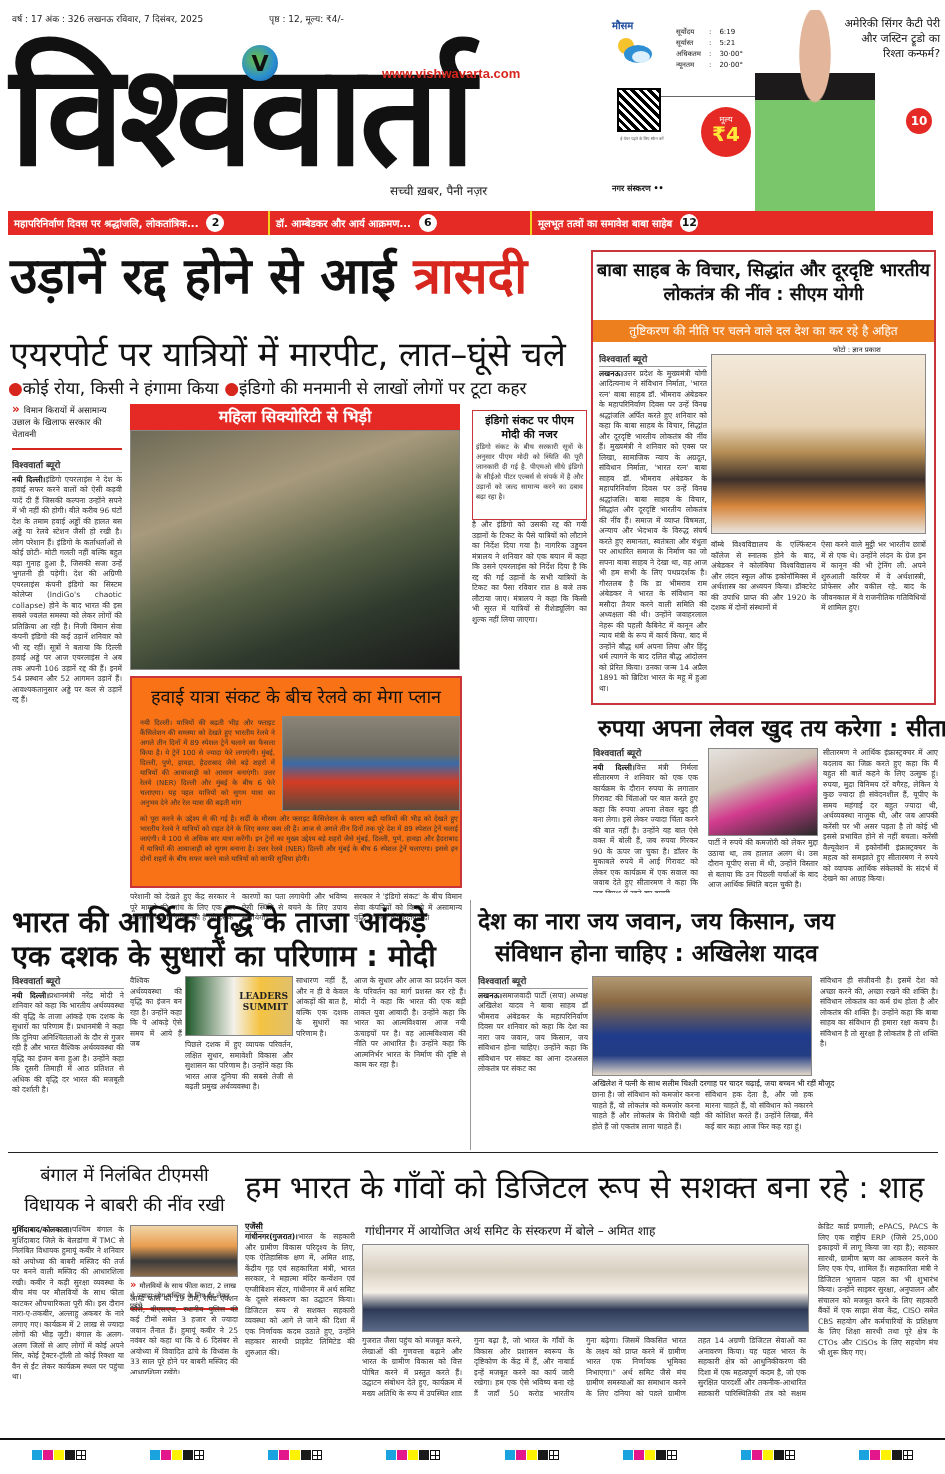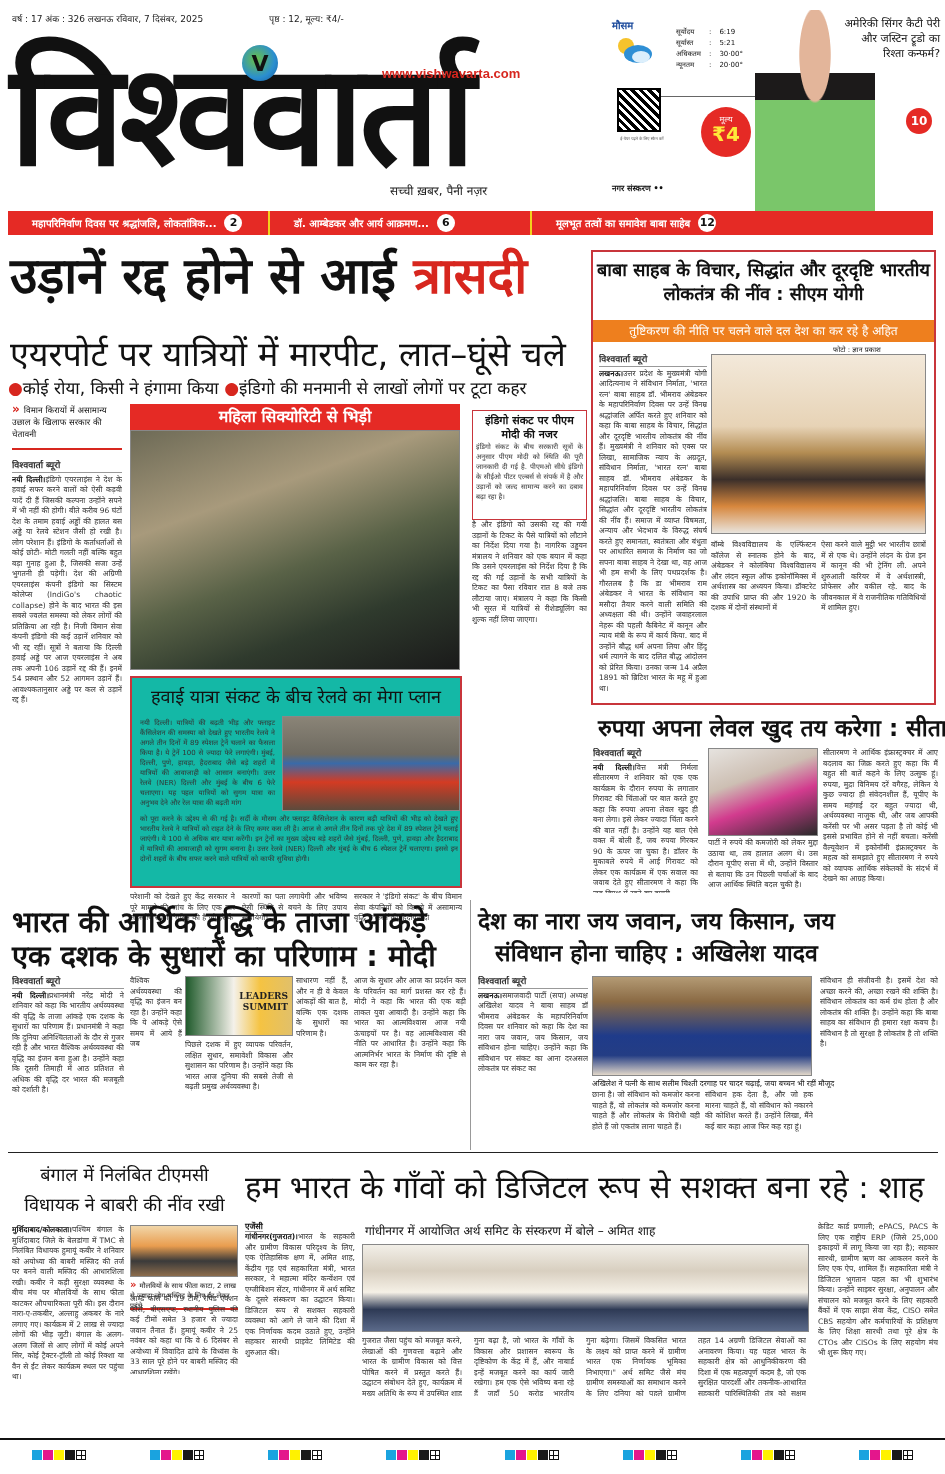--- a/index.html
+++ b/index.html
@@ -30,36 +30,36 @@
 #qr-caption{left:612px;top:136px;font-size:4px;width:60px;text-align:center;color:#444}
 #price{left:701px;top:107px;width:50px;height:50px;border-radius:50%;background:#e52a25;color:#fff;text-align:center}
 #price .lbl{font-size:8px;display:block;margin-top:6px;color:#fff}
 #price .val{font-size:20px;font-weight:bold;color:#ffe93a;line-height:20px}
 #edition{left:612px;top:182px;font-size:8px;font-weight:bold;color:#111}
 #promo-photo{left:755px;top:10px;width:120px;height:225px;background:radial-gradient(ellipse at 50% 20%,#e3b59a 0 18%,transparent 19%),linear-gradient(180deg,#fff 0 28%,#1c1a1a 28% 40%,#7ac66a 40%);border-radius:8px}
 #promo-text{left:840px;top:16px;width:100px;font-size:11px;line-height:15px;text-align:right;color:#111}
 #promo-page{left:906px;top:108px;width:26px;height:26px;border-radius:50%;background:#e52a25;color:#fff;font-size:12px;font-weight:bold;text-align:center;line-height:26px}
 
 #teaser-bar{left:8px;top:211px;width:925px;height:24px;background:#e52a25;display:flex;align-items:center}
-.teaser{display:flex;align-items:center;color:#fff;font-size:10px;font-weight:bold;padding:0 24px;height:100%;border-right:2px solid #f2d21c}
+.teaser{display:flex;align-items:center;color:#fff;font-size:10px;font-weight:bold;padding:0 6px;height:100%;border-right:2px solid #f2d21c}
 .teaser:last-child{border-right:none}
 .teaser .pg{display:inline-block;width:18px;height:18px;border-radius:50%;background:#fff;color:#111;font-size:11px;text-align:center;line-height:18px;margin-left:8px}
 
 #lead-hl{left:10px;top:250px;font-size:50px;font-weight:bold;white-space:nowrap}
 #lead-hl .red{color:#d7261e}
 #lead-sub{left:10px;top:330px;font-size:34px;white-space:nowrap}
 #lead-bullets{left:8px;top:376px;font-size:17px;white-space:nowrap}
 .dot{color:#d7261e}
 #quote1{left:12px;top:403px;width:110px;font-size:8.5px;line-height:12px}
 #quote1 .q{color:#d7261e;font-weight:bold;font-size:12px;margin-right:4px}
 #redrule1{left:12px;top:448px;width:110px;height:2px;background:#d7261e}
 #main-col{left:12px;top:460px;width:110px;height:430px}
 #photo1-title{left:130px;top:404px;width:330px;height:26px;background:#e52a25;color:#fff;font-size:16px;font-weight:bold;text-align:center;line-height:26px}
 #photo1{left:130px;top:430px;width:330px;height:240px;background:linear-gradient(160deg,#6d6a56,#a89a7c 30%,#596247 55%,#2f3a2d 75%,#1a1a1a)}
-#rail-box{left:130px;top:676px;width:332px;height:212px;border:2px solid #c8353b;background:#14b8a6}
+#rail-box{left:130px;top:676px;width:332px;height:212px;border:2px solid #c8353b;background:#f97316}
 #rail-title{left:0;top:6px;width:100%;font-size:18px;text-align:center}
 #rail-photo{left:150px;top:38px;width:178px;height:95px;background:linear-gradient(180deg,#8a8477,#6e6a60 40%,#3a6aa8 50%,#d43b23 70%,#5c4a3c)}
 #rail-text1{left:8px;top:40px;width:135px}
 #rail-text2{left:8px;top:136px;width:318px}
 #pm-box{left:472px;top:410px;width:115px;height:110px;border:1px solid #c8353b;padding:3px}
 #pm-box .t{font-size:11px;font-weight:bold;text-align:center;line-height:14px}
 #rt-col{left:472px;top:520px;width:115px;height:370px}
 
 #yogi-box{left:591px;top:250px;width:345px;height:455px;border:2px solid #c8353b}
 #yogi-hl{left:0;top:6px;width:100%;font-size:18px;text-align:center;line-height:24px}

